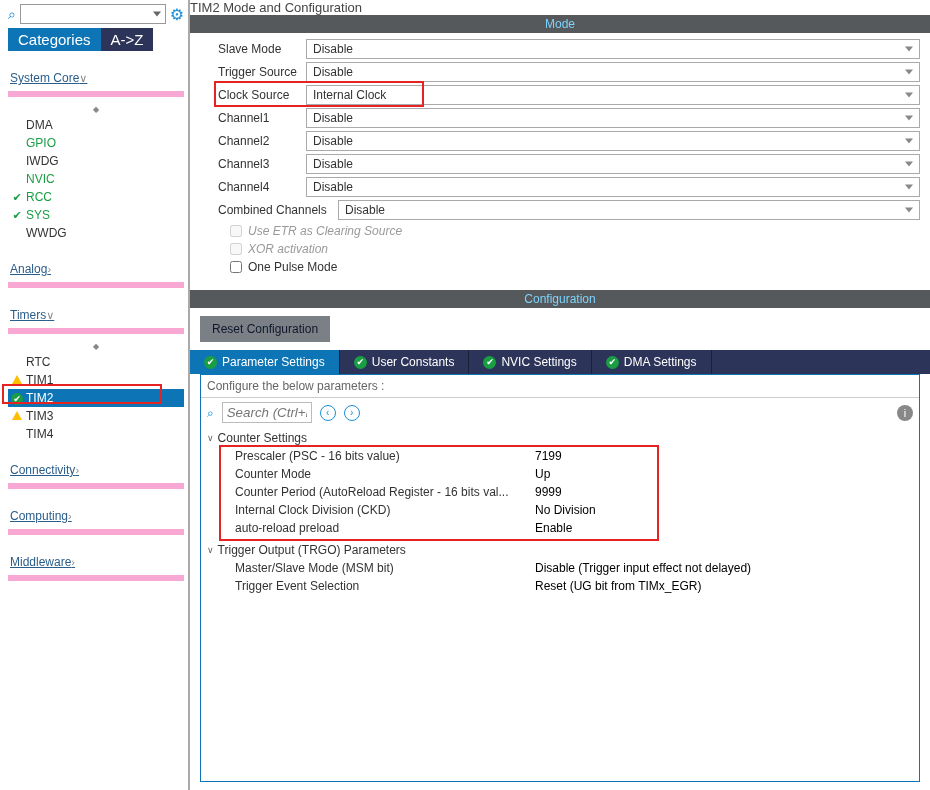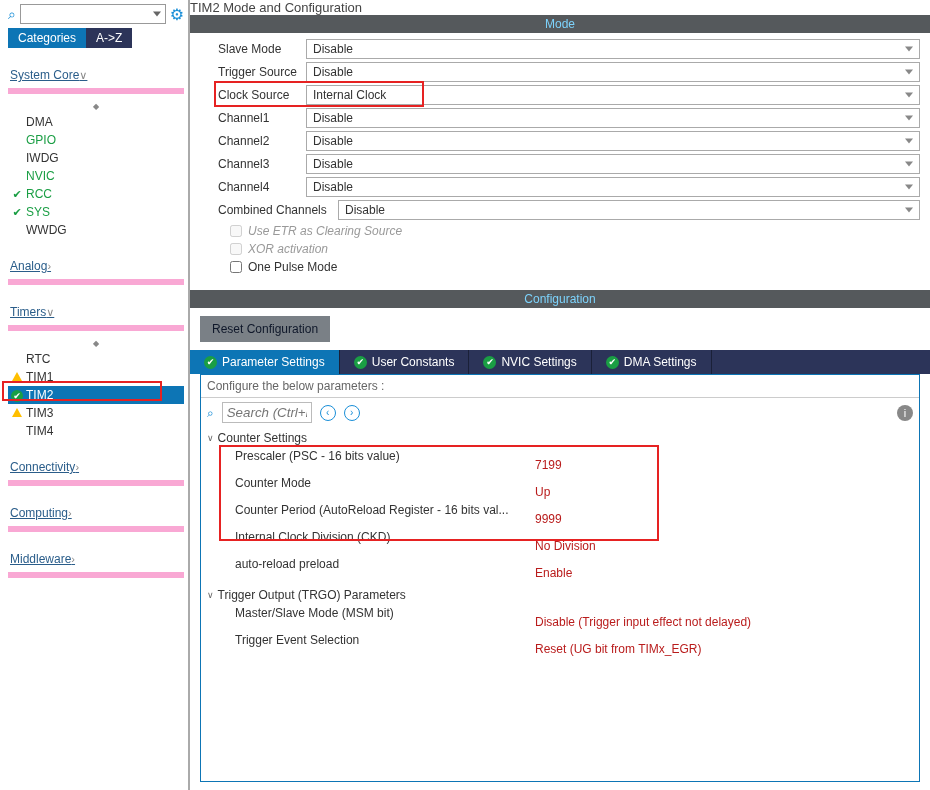--- a/index.html
+++ b/index.html
@@ -7,21 +7,21 @@
 .app { display: flex; width: 930px; height: 790px; }
 .sidebar { width: 190px; border-right: 2px solid #aaa; padding: 4px 4px 4px 8px; overflow-y: auto; }
 .main { flex: 1; display: flex; flex-direction: column; overflow: hidden; }
 .top-row { display: flex; align-items: center; gap: 4px; margin-bottom: 4px; }
 .search-icon { color: #1a8fd8; font-size: 14px; }
 .cat-search { flex: 1; border: 1px solid #999; height: 20px; padding: 0 4px; }
 .dropdown-arrow { position: relative; }
 .dropdown-arrow::after { content: ''; position: absolute; right: 4px; top: 50%; transform: translateY(-50%); border-left: 4px solid transparent; border-right: 4px solid transparent; border-top: 5px solid #666; }
 .gear { color: #1a8fd8; font-size: 16px; cursor: pointer; }
 .cat-tabs { display: flex; }
-.cat-tab { padding: 3px 10px; font-size: 12px; color: #fff; cursor: pointer; }
+.cat-tab { padding: 3px 10px; font-size: 15px; color: #fff; cursor: pointer; }
 .cat-tab.active { background: #0d75b5; }
 .cat-tab.inactive { background: #2c3459; }
 .cat-group { margin-top: 14px; }
 .cat-header { display: flex; align-items: center; padding: 6px 2px; border-bottom: 6px solid #f9a8d4; color: #2a5d8a; cursor: pointer; text-decoration: underline; }
 .cat-header .chev { color: #888; font-size: 11px; }
 .cat-items { margin-top: 6px; }
 .sort-toggle { text-align: center; color: #888; font-size: 8px; padding: 2px 0; }
 .cat-item { display: flex; align-items: center; gap: 4px; padding: 2px 6px 2px 18px; cursor: pointer; position: relative; }
 .cat-item.green { color: #1a9e44; }
 .cat-item.selected { background: #0d75b5; color: #fff; }
@@ -52,21 +52,21 @@
 .search-row { display: flex; align-items: center; gap: 8px; padding: 4px 6px; }
 .search-row .sico { color: #1a8fd8; }
 .search-row input { border: 1px solid #bbb; padding: 2px 4px; width: 90px; font-style: italic; color: #999; }
 .nav-arrow { width: 16px; height: 16px; border: 1px solid #1a8fd8; border-radius: 50%; color: #1a8fd8; font-size: 10px; display: flex; align-items: center; justify-content: center; cursor: pointer; }
 .info-ico { margin-left: auto; width: 16px; height: 16px; border-radius: 50%; background: #888; color: #fff; font-size: 11px; display: flex; align-items: center; justify-content: center; }
 .param-group { padding: 2px 6px; }
 .param-group-header { display: flex; align-items: center; gap: 4px; cursor: pointer; padding: 2px 0; }
 .param-group-header .tw { font-size: 9px; color: #666; }
 .param-row { display: flex; padding: 2px 0 2px 28px; }
 .param-name { width: 300px; }
-.param-val { color: #b91c1c; margin-top: 9px; }
+.param-val { color: #000000; }
 .highlight-box { position: relative; }
 </style>
 </head>
 <body>
 
 <div class="app">
   <div class="sidebar">
     <div class="top-row">
       <span class="search-icon">⌕</span>
       <div class="cat-search dropdown-arrow"></div>

